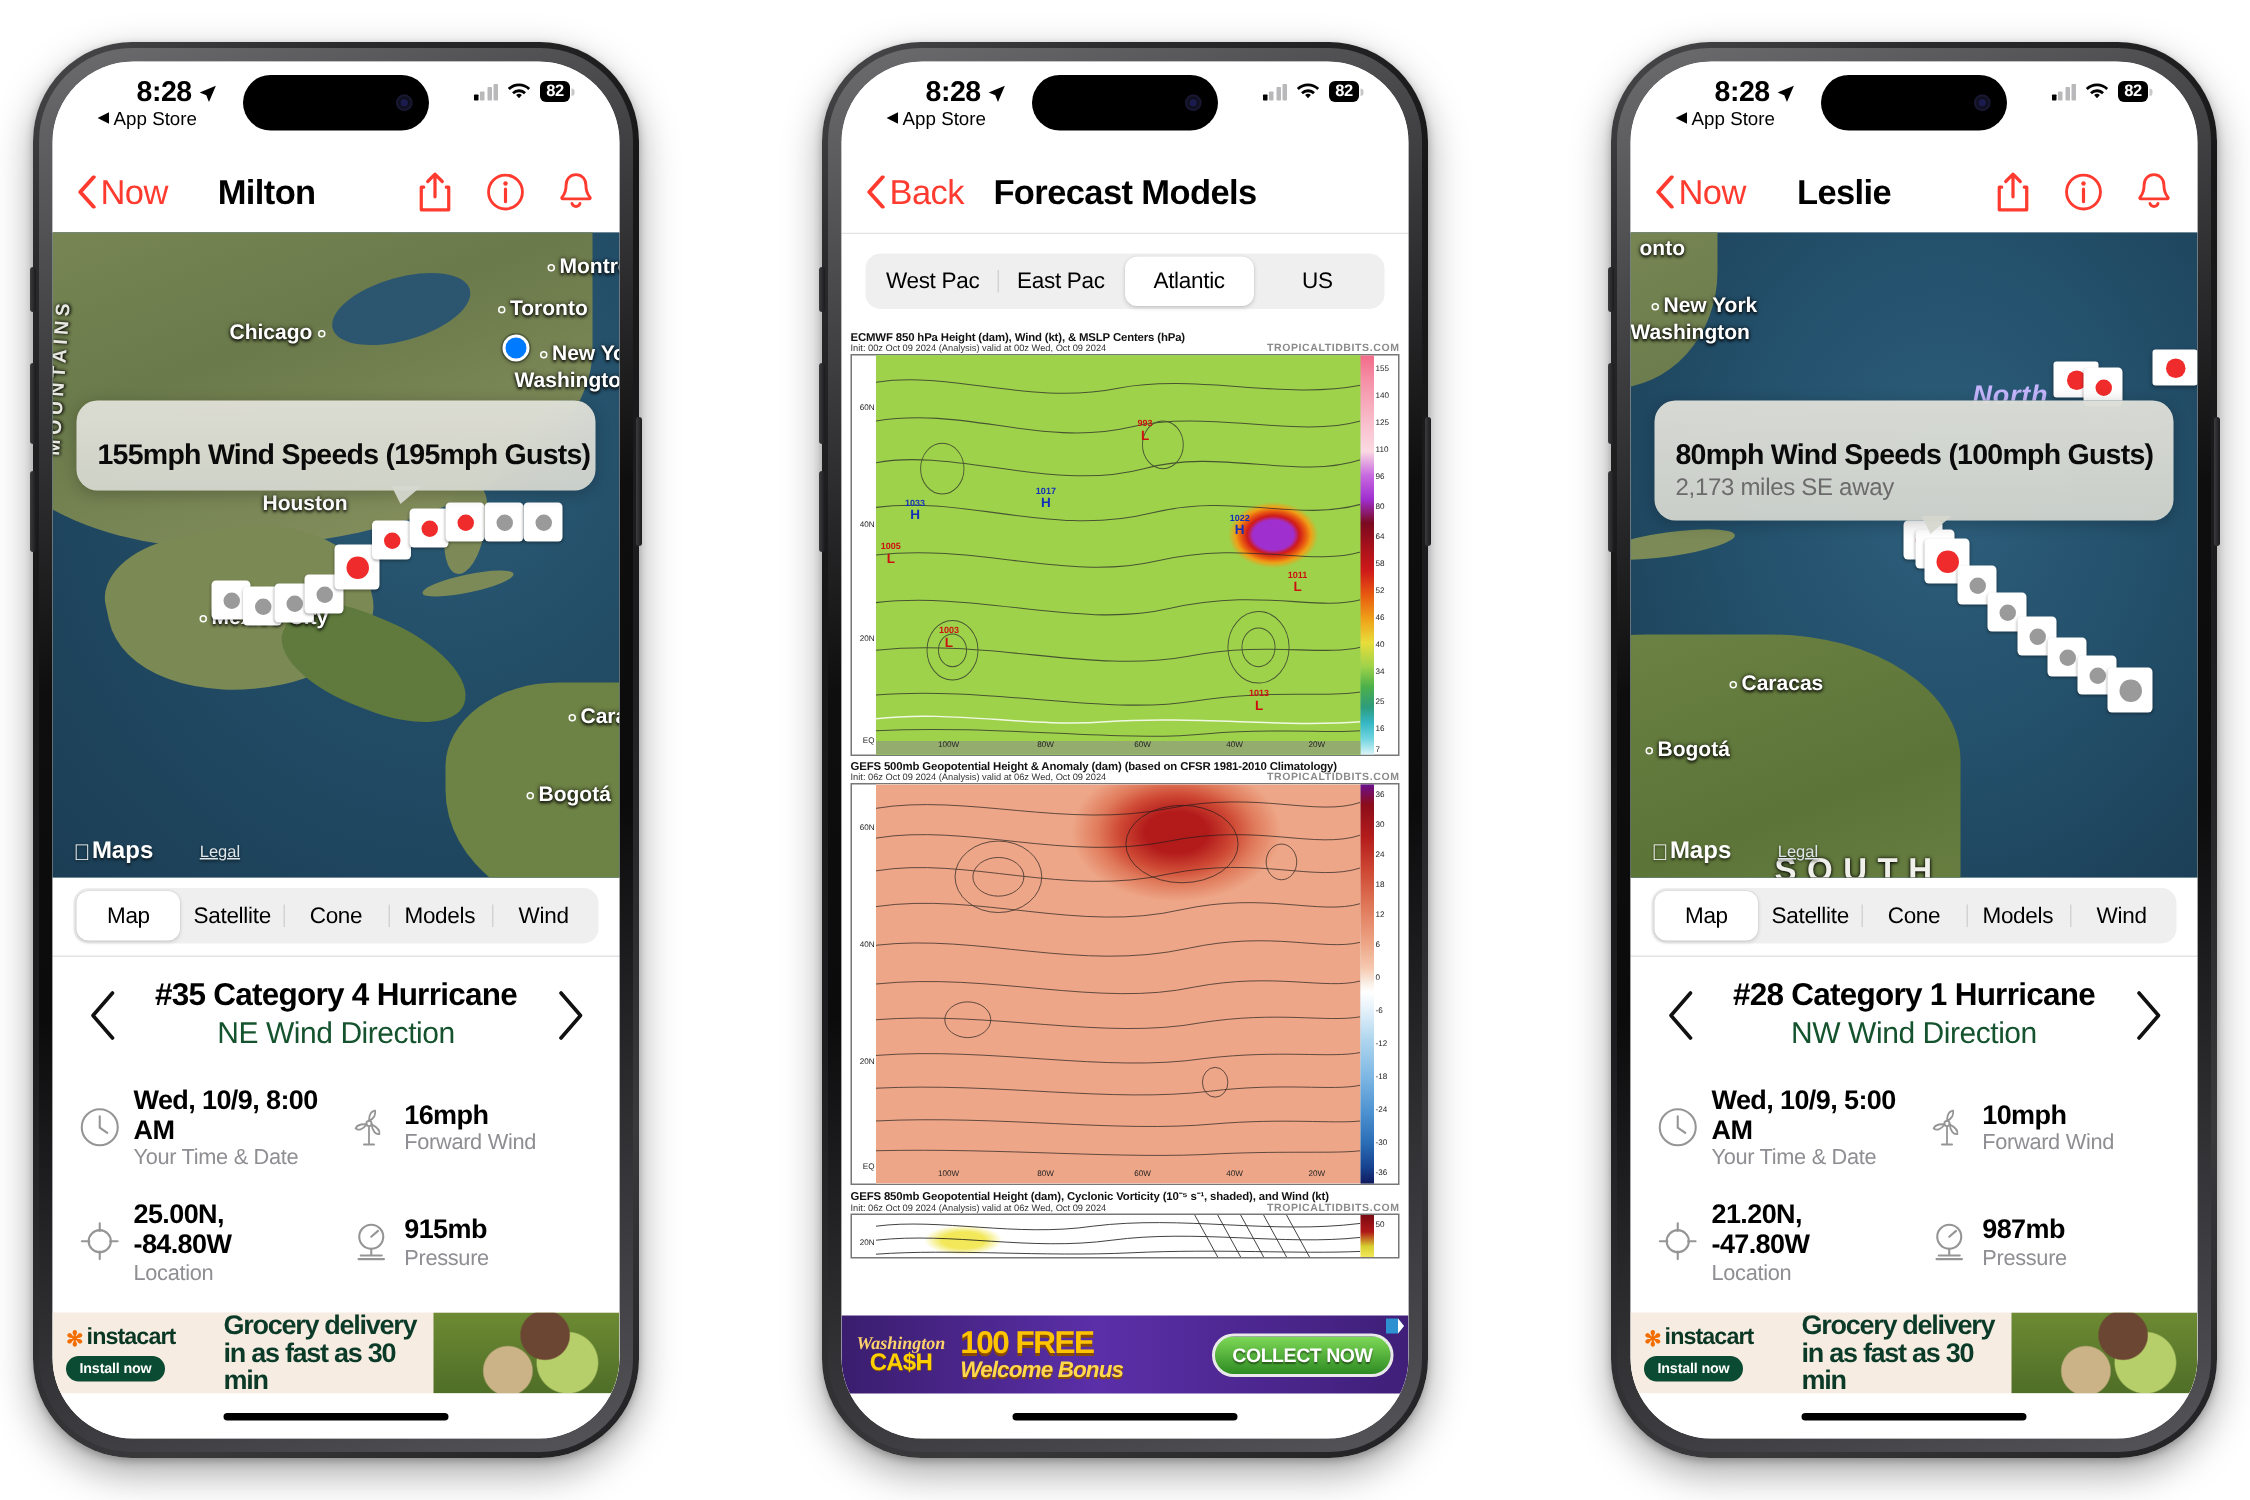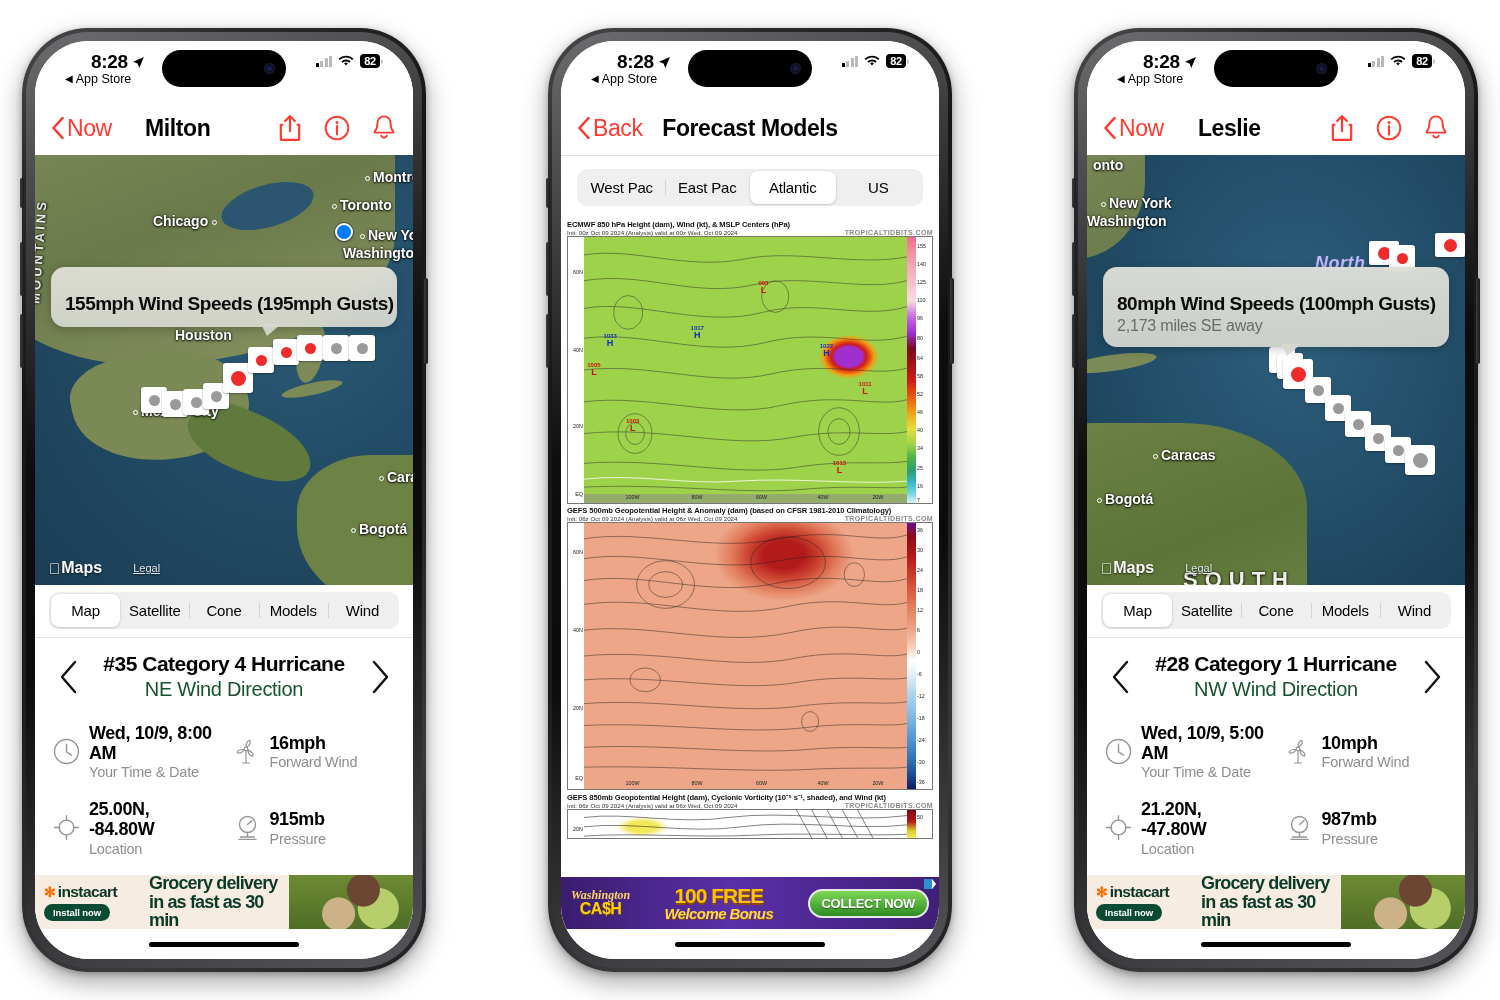--- a/index.html
+++ b/index.html
@@ -230,21 +230,21 @@
       radial-gradient(circle at 40% 72%, #cbb287 0 16px, transparent 17px),
       linear-gradient(180deg,#6d8b33,#4f6e27);
   }
   .ad-solitaire{
     height:52px; background:linear-gradient(90deg,#3a1d6e,#5b2fa8 45%,#3f1f78);
     display:flex;align-items:center; padding:0 10px; gap:10px; position:relative; overflow:hidden;
   }
   .sc-logo{display:flex;flex-direction:column;align-items:center;line-height:1;}
   .sc-l1{font-family:"Liberation Serif",serif;font-style:italic;font-weight:700;font-size:12px;color:#ffd36b;}
   .sc-l2{font-weight:800;font-size:16px;color:#ffd000;letter-spacing:-.5px;text-shadow:0 1px 0 #8a5a00;}
-  .sc-mid{flex:1;display:flex;flex-direction:column;align-items:center;line-height:1.02;}
+  .sc-mid{flex:1;display:flex;flex-direction:column;align-items:flex-start;line-height:1.02;}
   .sc-big{font-size:21px;font-weight:800;color:#ffc400;letter-spacing:-1px;text-shadow:0 2px 0 #8a4a00;}
   .sc-small{font-size:15px;font-weight:800;font-style:italic;color:#ffd84d;letter-spacing:-.6px;text-shadow:0 1px 0 #8a4a00;}
   .sc-cta{
     background:linear-gradient(180deg,#7ed957,#2e8b22);
     border:2px solid #e9e9e9; border-radius:16px; padding:5px 12px;
     font-size:13px; font-weight:800; color:#fff; letter-spacing:-.3px; text-shadow:0 1px 1px rgba(0,0,0,.45);
   }
   .adchoice{position:absolute;right:2px;top:1px;width:14px;height:12px;}
 
   

